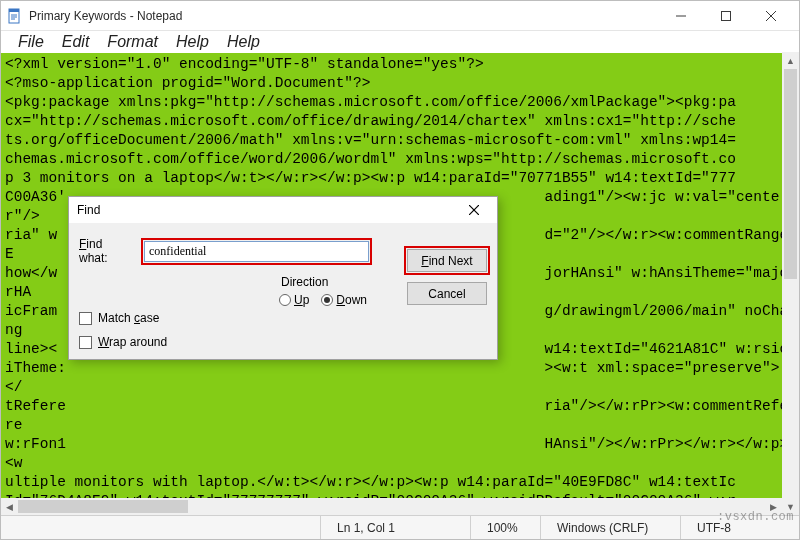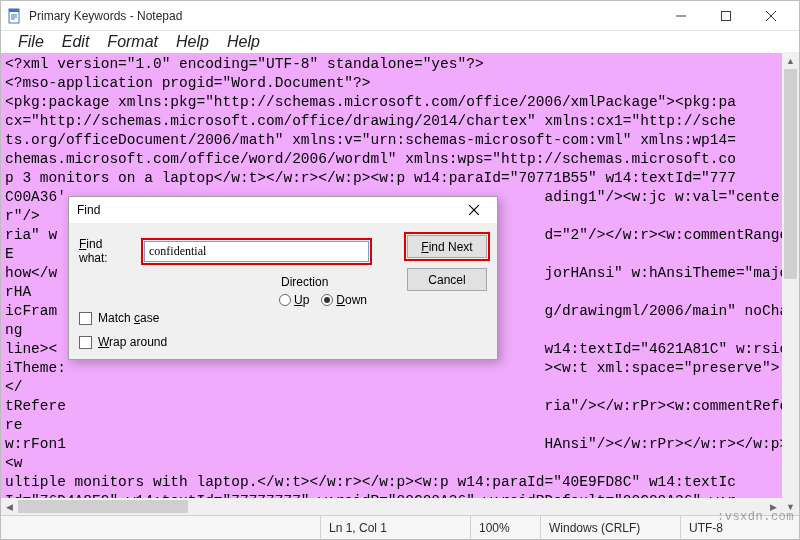--- a/index.html
+++ b/index.html
@@ -12,21 +12,21 @@
     width: 800px;
     height: 540px;
     position: relative;
   }
   .window {
     width: 800px;
     height: 540px;
     border: 1px solid #bdbdbd;
     display: flex;
     flex-direction: column;
-    background: #f0abfc;
+    background: #84cc16;
   }
   .titlebar {
     height: 30px;
     background: #fff;
     display: flex;
     align-items: center;
     padding: 0 6px;
     border-bottom: 1px solid #e5e5e5;
   }
   .title-icon {
@@ -72,21 +72,21 @@
     border-top:1px solid #d0d0d0;
     background:#f6f6f6;
     display:flex;
     align-items:stretch;
     font-size:12px;
     color:#2b2b2b;
   }
   .statusbar .cell {
     border-left:1px solid #d0d0d0;
     display:flex; align-items:center;
-    padding:0 8px;
+    padding:0 16px;
   }
   .status-spacer { flex:1; }
   .scrollbar-v {
     position:absolute; right:1px; top:52px; bottom:25px; width:17px;
     background:#f0f0f0;
   }
   .scrollbar-v .arrow {
     height:17px; display:flex; align-items:center; justify-content:center;
     color:#666; font-size:9px;
   }
@@ -142,21 +142,21 @@
     border:1px solid #a7a7a7;
     background:#e1e1e1;
     display:flex; align-items:center; justify-content:center;
     padding:0 4px;
     font-size:12px;
     color:#000;
   }
   .btn.findnext { width:80px; outline:2px solid #d80000; outline-offset:1px; }
   .btn.cancel { width:80px; margin-left:0; }
   .btn-col {
-    position:absolute; right:10px; top:12px;
+    position:absolute; right:10px; top:26px;
     display:flex; flex-direction:column; gap:10px;
   }
   .direction-group {
     position:absolute; left:210px; top:52px;
     width:115px; height:40px;
     font-size:12px;
   }
   .direction-group .legend { color:#000; margin-bottom:4px; margin-left:2px; }
   .radios { display:flex; gap:12px; align-items:center; }
   .radio { display:flex; align-items:center; gap:3px;justify-content:center; }

